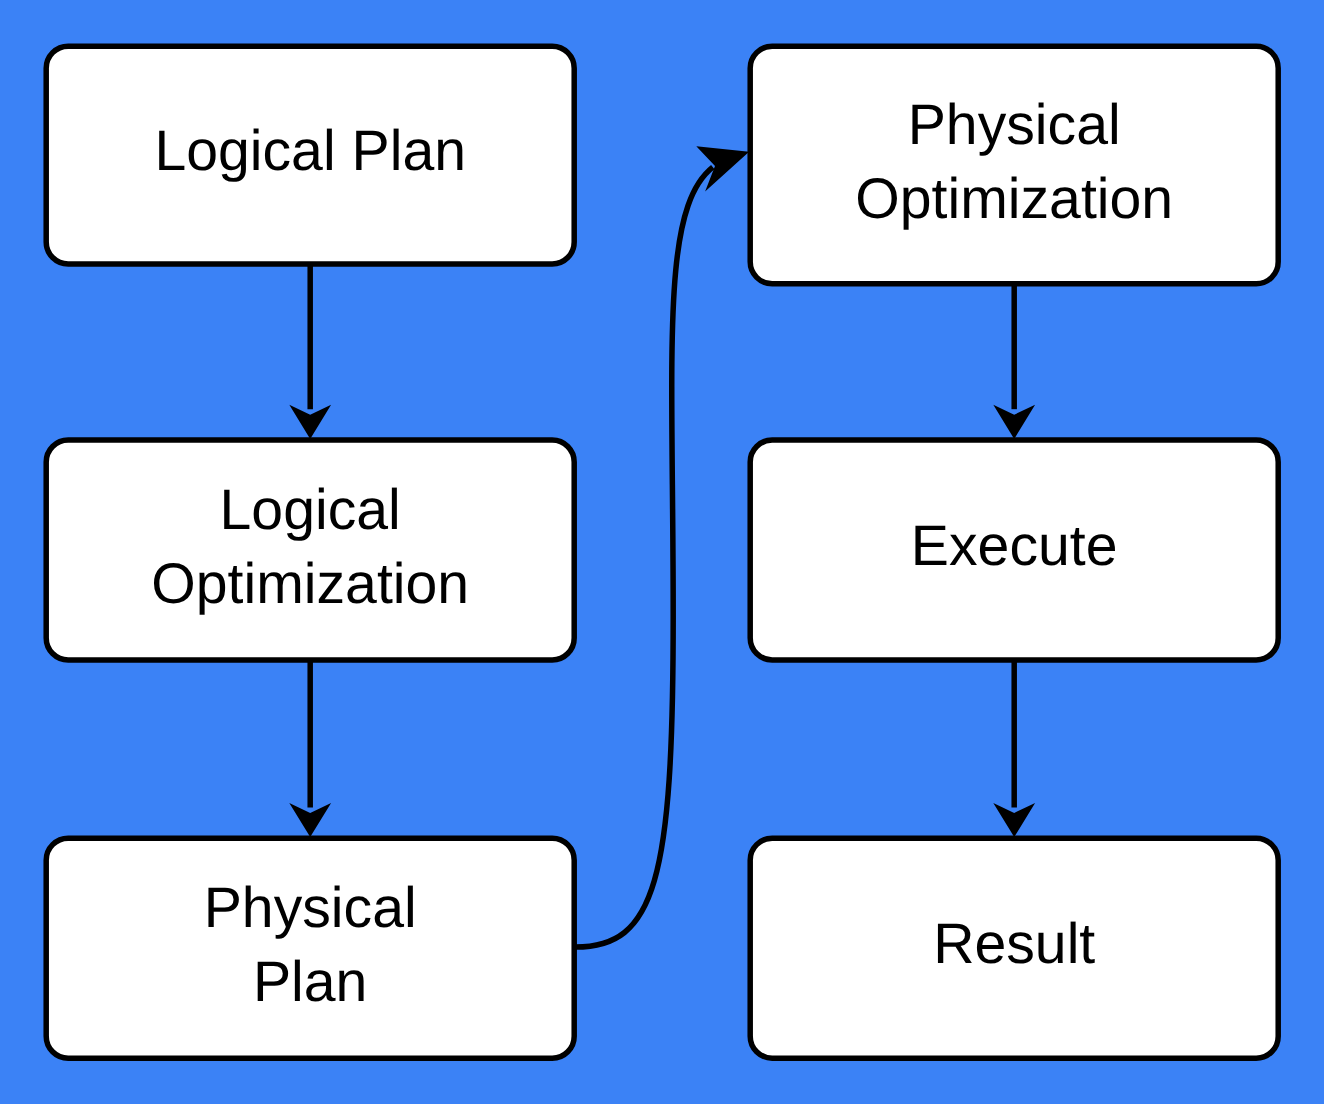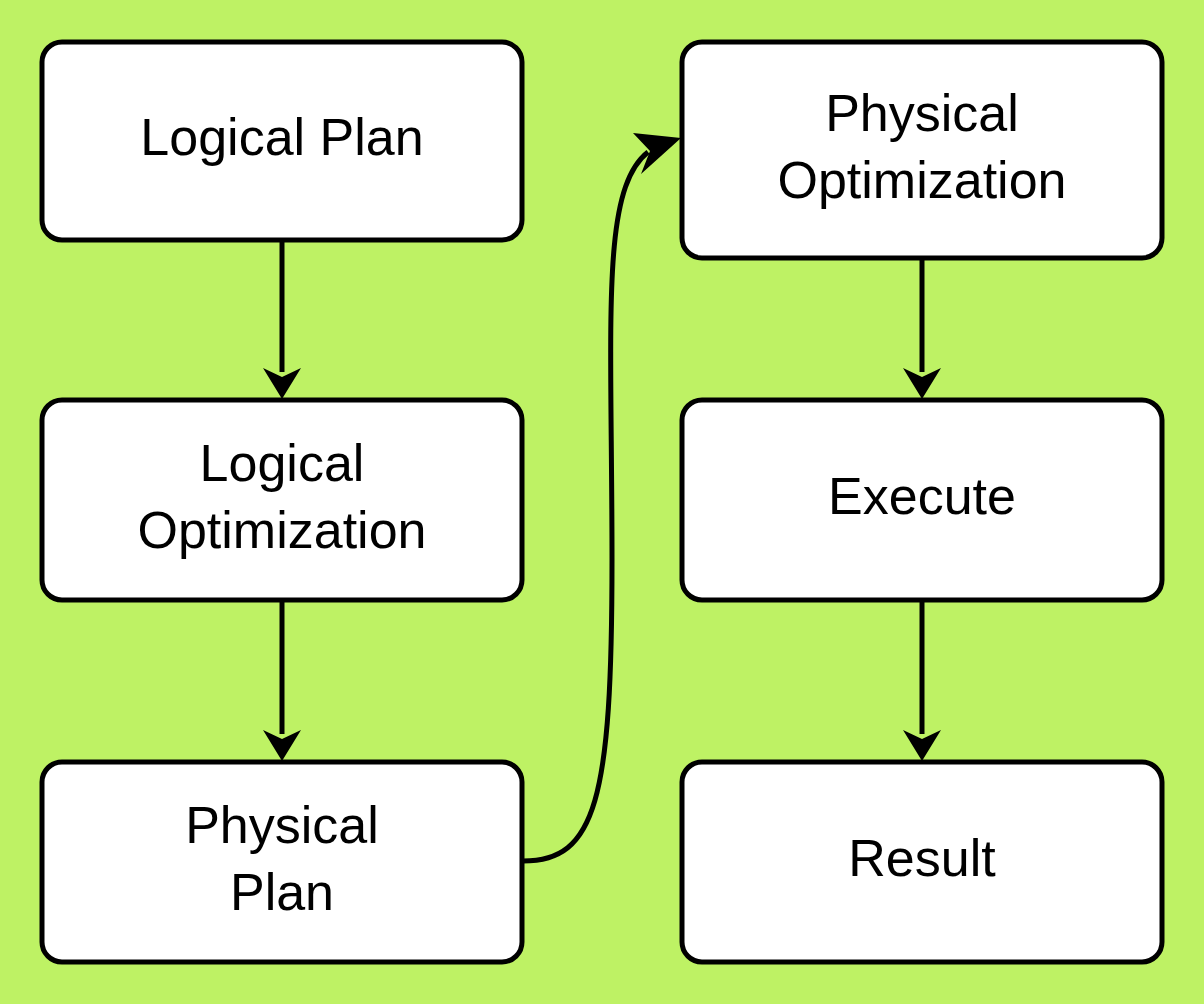--- a/index.html
+++ b/index.html
@@ -11,21 +11,21 @@
   body {
     width: 1204px;
     height: 1004px;
     font-family: "Liberation Sans", sans-serif;
     overflow: hidden;
   }
   #diagram-root {
     position: relative;
     width: 1204px;
     height: 1004px;
-    background: #bef264;
+    background: #3b82f6;
   }
   #diagram-svg {
     position: absolute;
     top: 0;
     left: 0;
     width: 1204px;
     height: 1004px;
     display: block;
   }
   .node-box {

